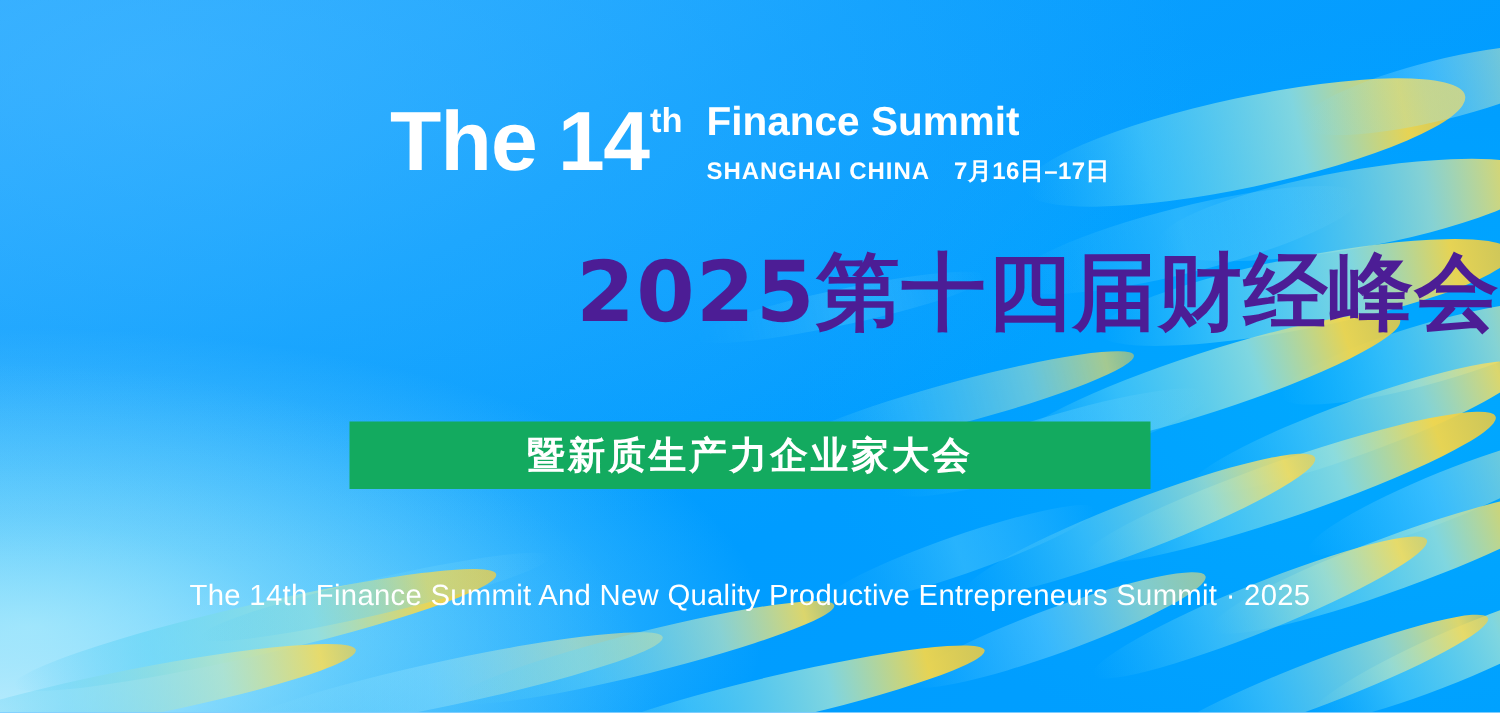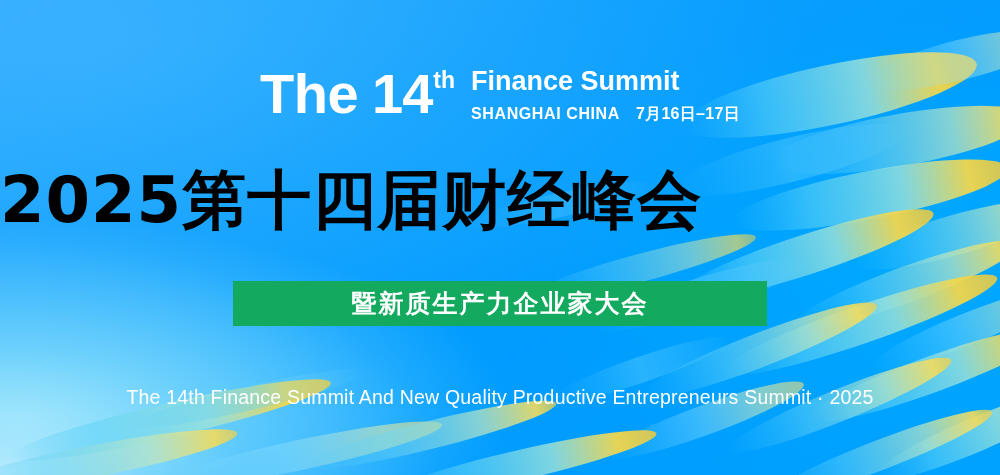--- a/index.html
+++ b/index.html
@@ -113,23 +113,23 @@
     font-weight: 700;
     letter-spacing: 0.3px;
   }
 
   
   .cn-title {
     position: absolute;
     left: 0;
     right: 0;
     top: 166px;
-    text-align: left;
-    color: #000000;
-    font-size: 64px;
+    text-align: right;
+    color: #4c1d95;
+    font-size: 56px;
     font-weight: 700;
     line-height: 1.08;
     letter-spacing: 1px;
     font-family: "DejaVu Sans", "Liberation Sans", sans-serif;
     white-space: nowrap;
   }
 
   
   .green-banner {
     position: absolute;

